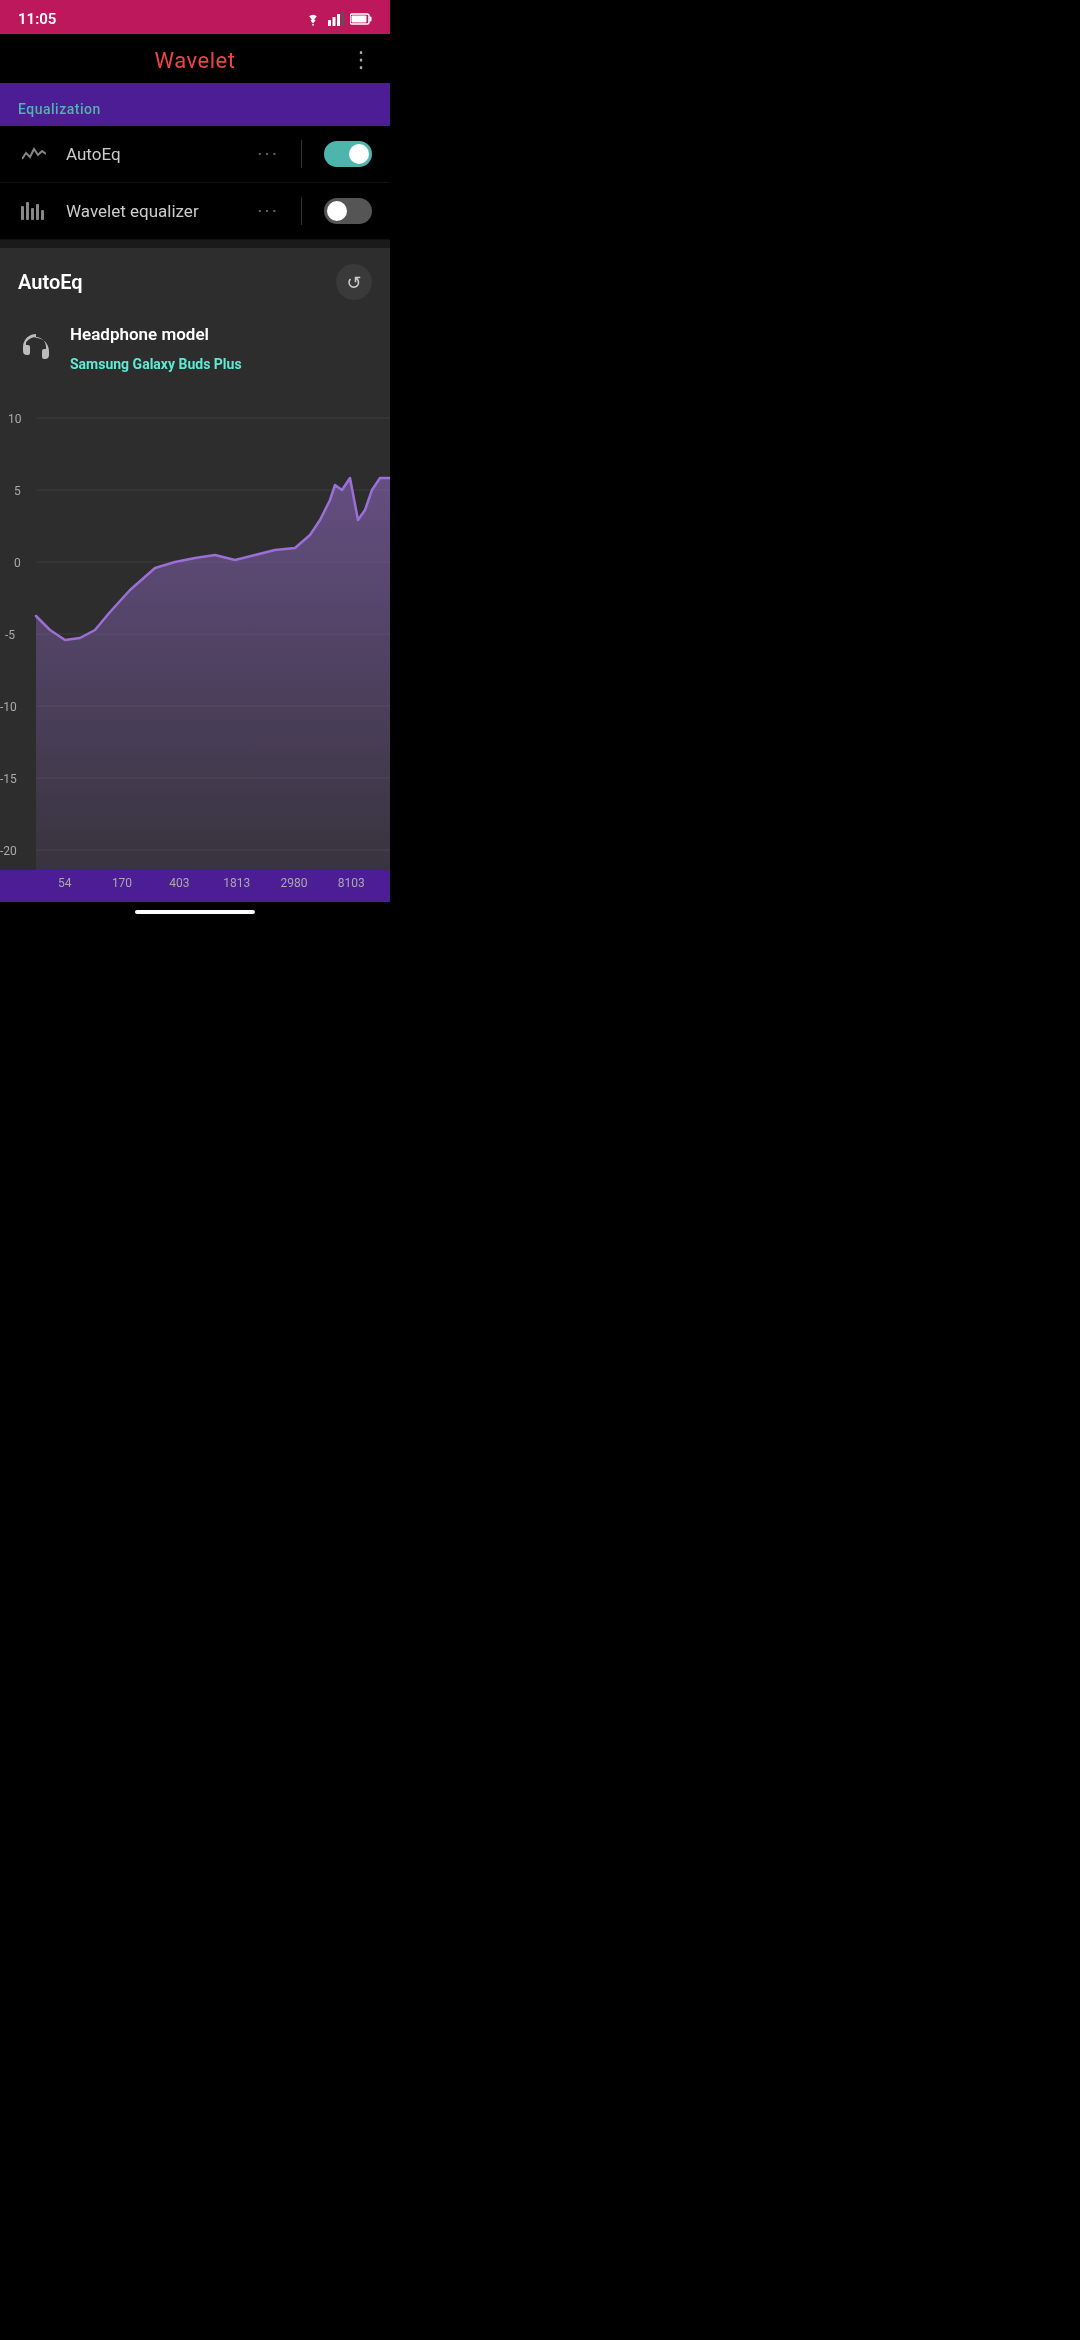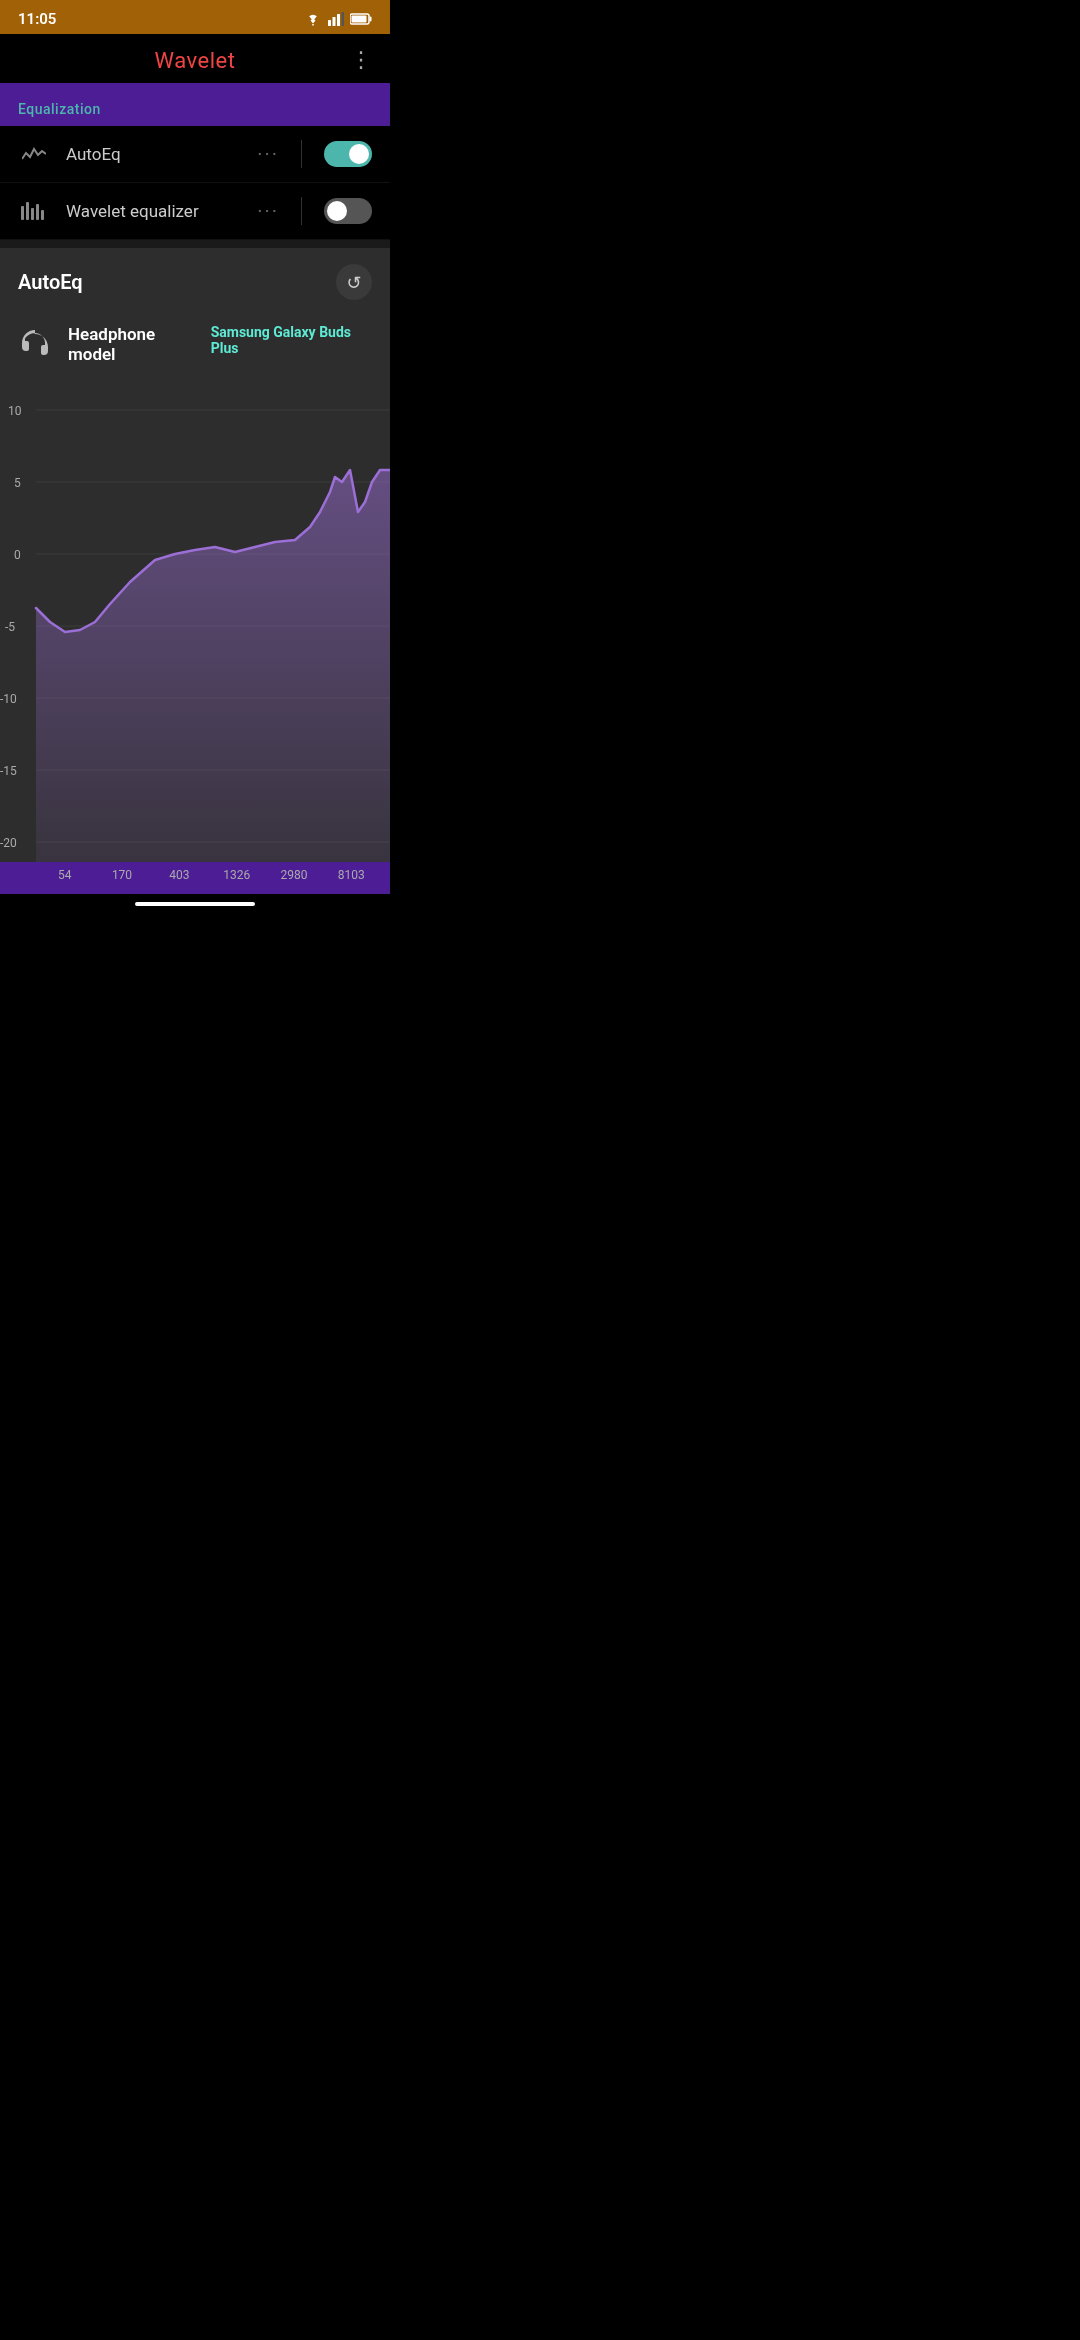--- a/index.html
+++ b/index.html
@@ -13,21 +13,21 @@
       color: #fff;
       overflow-x: hidden;
     }
 
     
     .status-bar {
       display: flex;
       justify-content: space-between;
       align-items: center;
       padding: 10px 18px 6px 18px;
-      background: #a16207;
+      background: #be185d;
     }
     .status-time {
       font-size: 15px;
       font-weight: 600;
       color: #fff;
     }
     .status-icons {
       display: flex;
       align-items: center;
       gap: 6px;
@@ -186,21 +186,21 @@
       cursor: pointer;
     }
     .headphone-icon {
       font-size: 28px;
       color: #bbb;
       width: 36px;
       text-align: center;
     }
     .headphone-info {
       display: flex;
-      flex-direction: row;
+      flex-direction: column;
       gap: 12px;
     }
     .headphone-model-label {
       font-size: 17px;
       font-weight: 600;
       color: #fff;
     }
     .headphone-model-name {
       font-size: 14px;
       color: #5eead4;
@@ -430,21 +430,21 @@
           372,100
           380,88
           390,88
         " fill="none" stroke="#9c6fd6" stroke-width="2.5" stroke-linejoin="round" stroke-linecap="round"></polyline>
     </svg>
 
     <div class="x-axis-labels">
       <span class="x-label">54</span>
       <span class="x-label">170</span>
       <span class="x-label">403</span>
-      <span class="x-label">1326</span>
+      <span class="x-label">1813</span>
       <span class="x-label">2980</span>
       <span class="x-label">8103</span>
     </div>
   </div>
 </div>
 
 <div class="bottom-bar">
   <div class="home-indicator"></div>
 </div>
 

